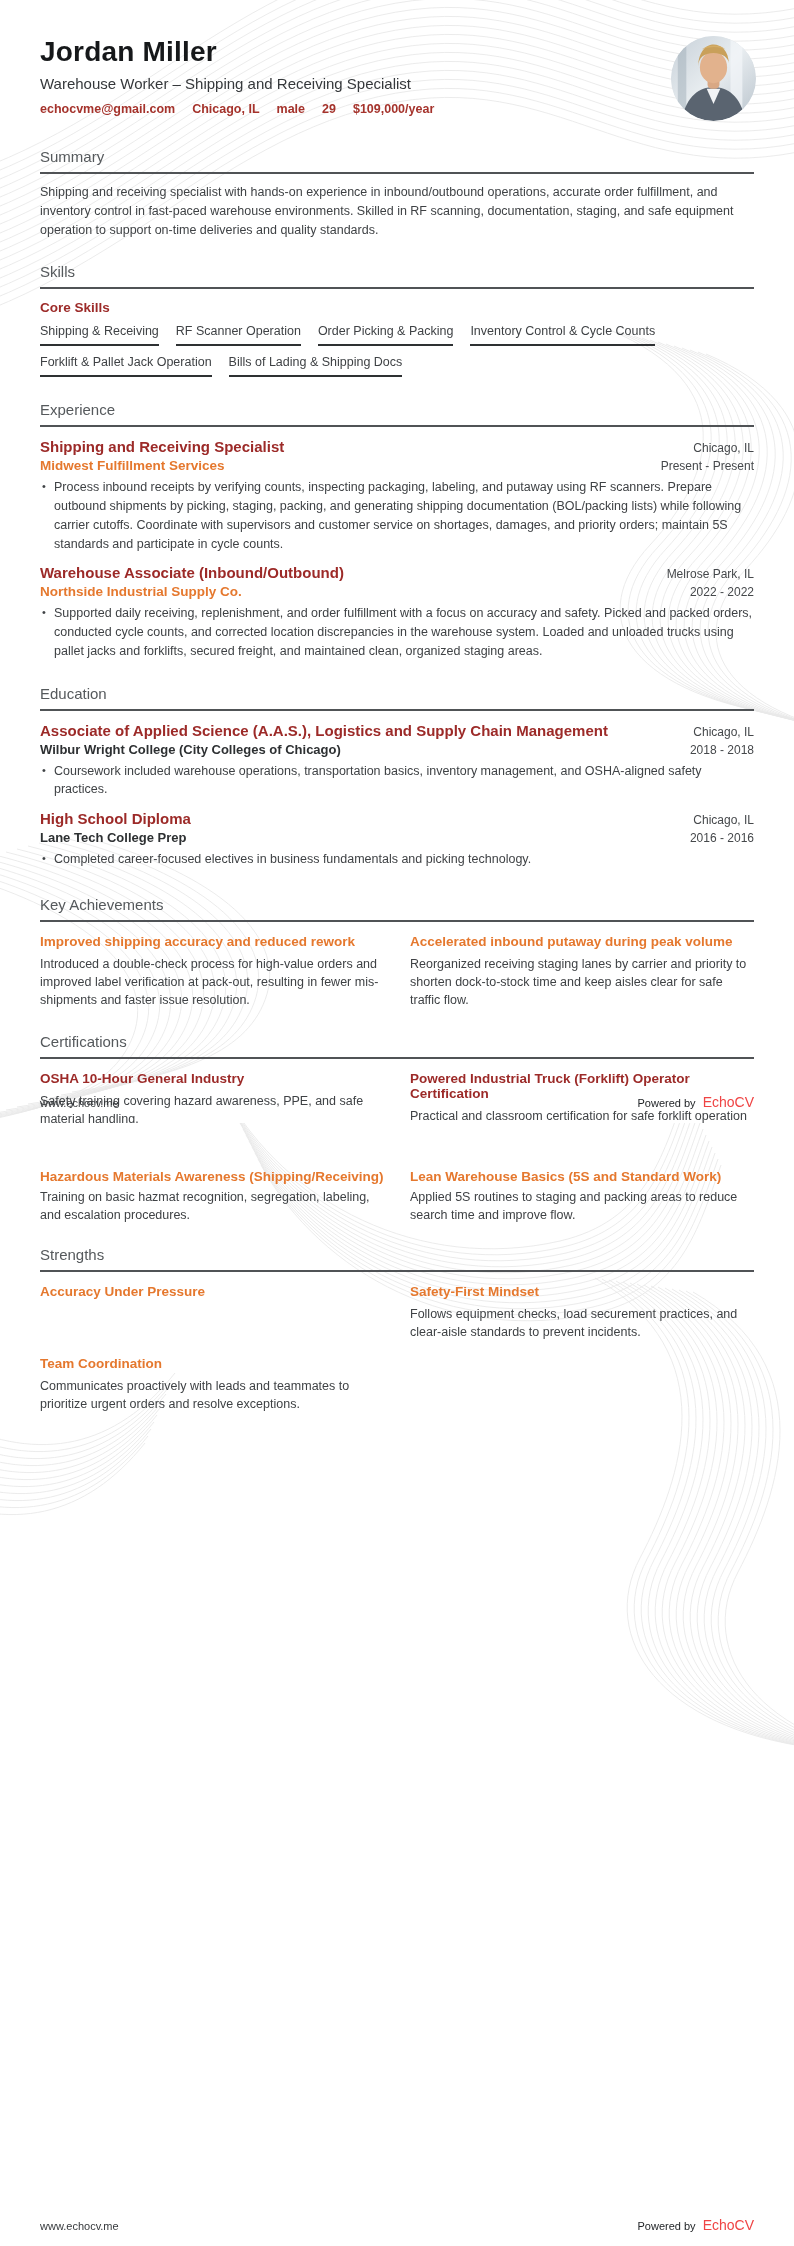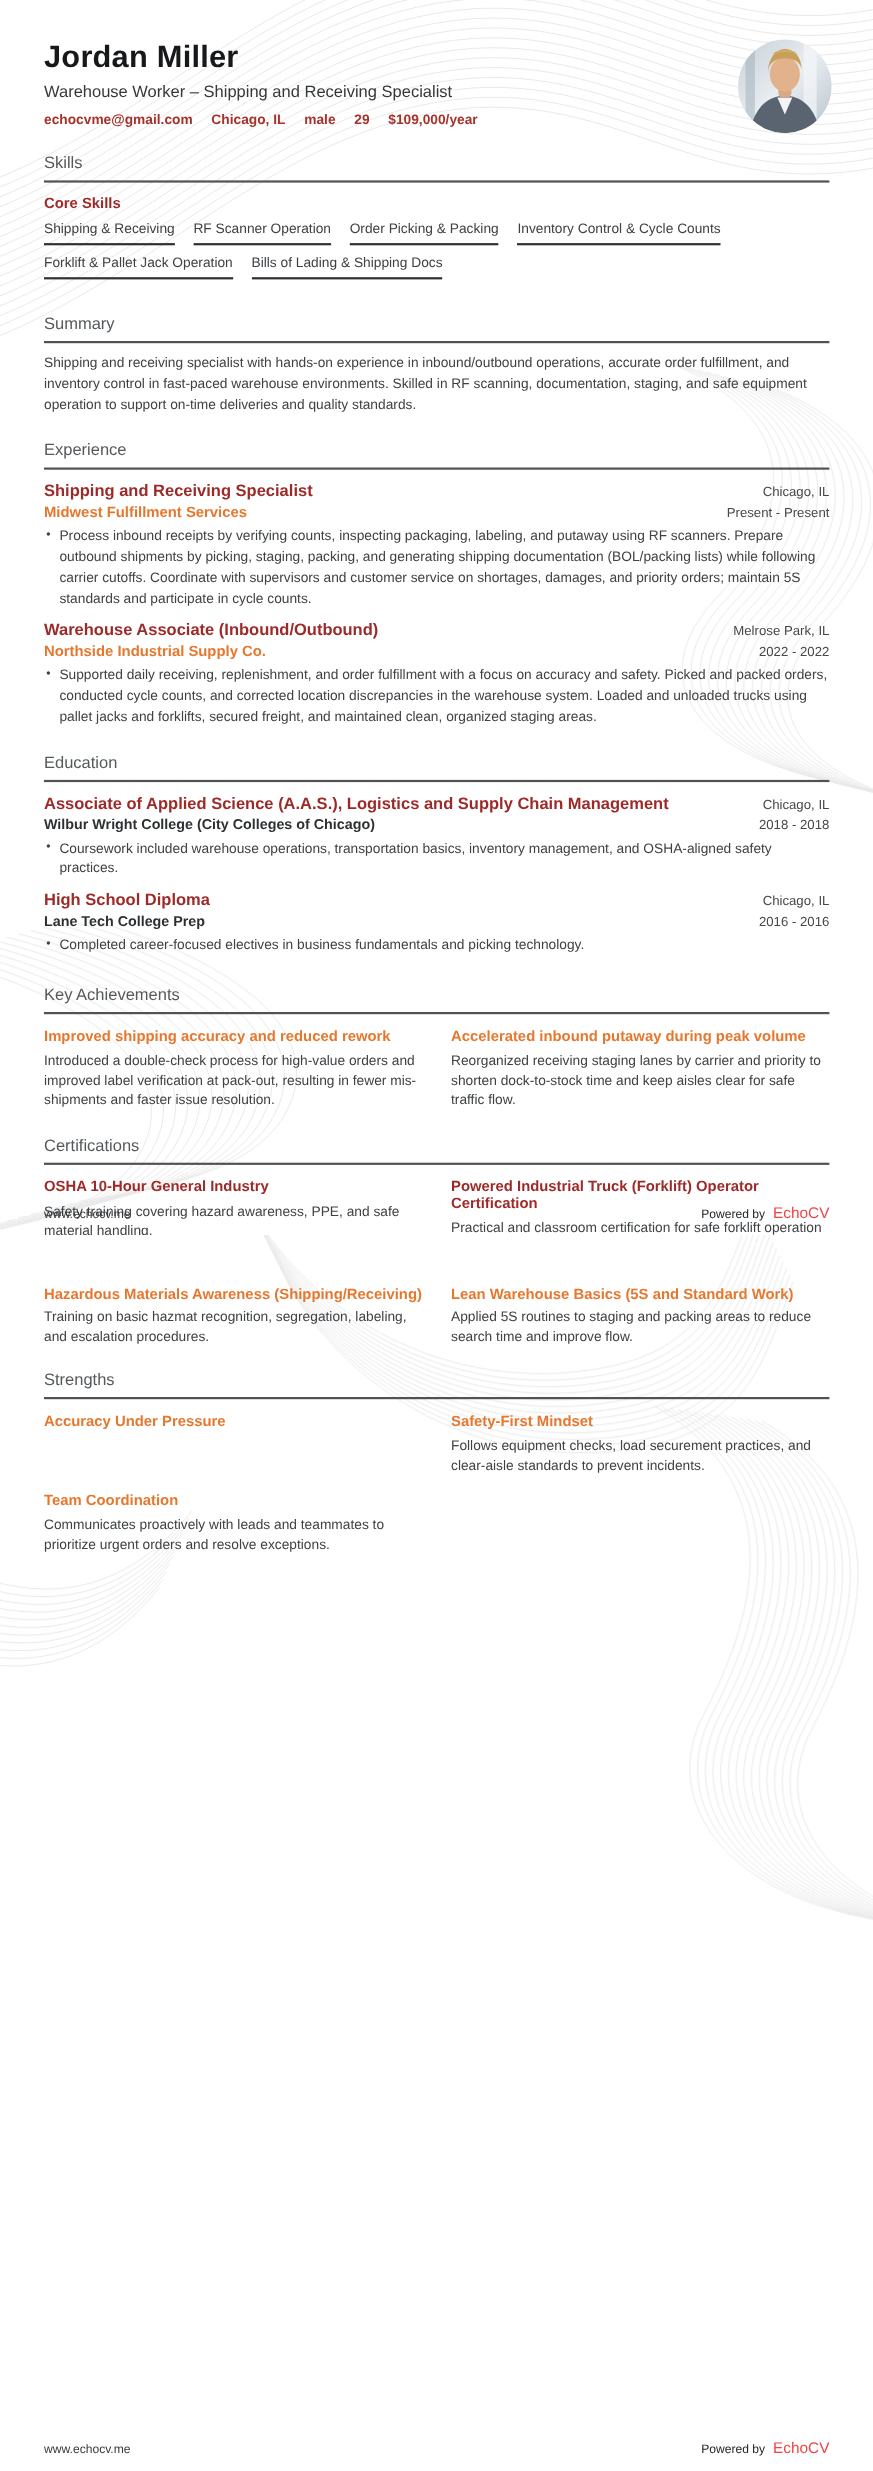--- a/index.html
+++ b/index.html
@@ -159,39 +159,39 @@
     <div class="name">Jordan Miller</div>
     <div class="jobtitle">Warehouse Worker – Shipping and Receiving Specialist</div>
     <div class="contact">
       <span>echocvme@gmail.com</span>
       <span>Chicago, IL</span>
       <span>male</span>
       <span>29</span>
       <span>$109,000/year</span>
     </div>
 
+    <div class="section" style="margin-top:32px;">
+      <div class="sec-head">Summary</div>
+      <div class="sec-body">
+        <p class="para">Shipping and receiving specialist with hands-on experience in inbound/outbound operations, accurate order fulfillment, and inventory control in fast-paced warehouse environments. Skilled in RF scanning, documentation, staging, and safe equipment operation to support on-time deliveries and quality standards.</p>
+      </div>
+    </div>
+
     <div class="section">
       <div class="sec-head">Skills</div>
       <div class="sec-body">
         <div class="group-title">Core Skills</div>
         <div class="chips">
           <span class="chip">Shipping &amp; Receiving</span>
           <span class="chip">RF Scanner Operation</span>
           <span class="chip">Order Picking &amp; Packing</span>
           <span class="chip">Inventory Control &amp; Cycle Counts</span>
           <span class="chip">Forklift &amp; Pallet Jack Operation</span>
           <span class="chip">Bills of Lading &amp; Shipping Docs</span>
         </div>
-      </div>
-    </div>
-
-    <div class="section" style="margin-top:32px;">
-      <div class="sec-head">Summary</div>
-      <div class="sec-body">
-        <p class="para">Shipping and receiving specialist with hands-on experience in inbound/outbound operations, accurate order fulfillment, and inventory control in fast-paced warehouse environments. Skilled in RF scanning, documentation, staging, and safe equipment operation to support on-time deliveries and quality standards.</p>
       </div>
     </div>
 
     <div class="section">
       <div class="sec-head">Experience</div>
       <div class="sec-body">
         <div class="entry">
           <div class="row">
             <span class="etitle">Shipping and Receiving Specialist</span>
             <span class="emeta">Chicago, IL</span>

